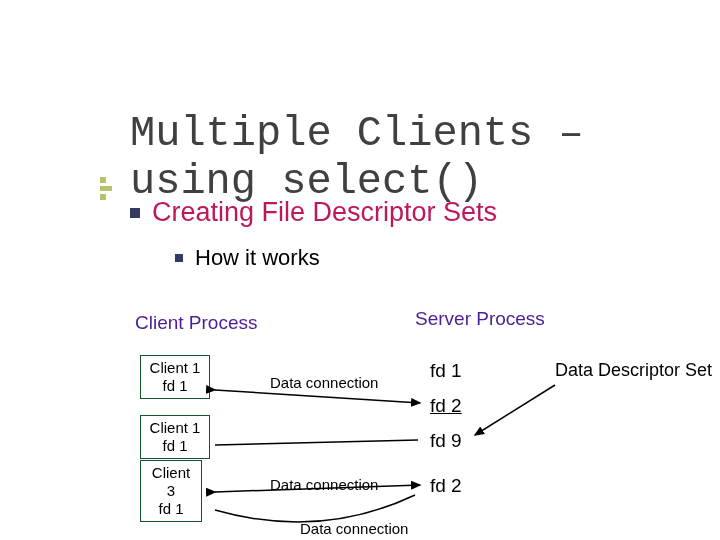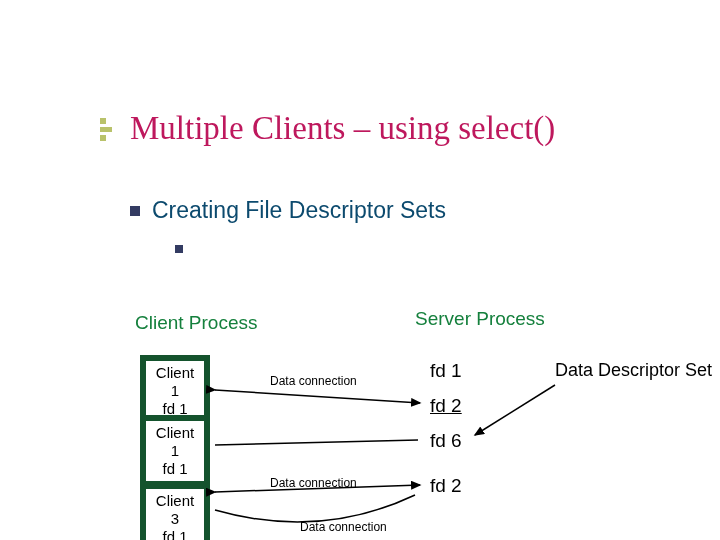--- a/index.html
+++ b/index.html
@@ -21,77 +21,77 @@
   }
   .title-deco {
     display: flex;
     flex-direction: column;
     gap: 3px;
     margin-bottom: 6px;
   }
   .title-deco .line { width: 6px; height: 6px; background: #b9c26b; }
   .title-deco .line.w { width: 12px; height: 5px; }
   .title-text {
-    font-size: 33px;
-    color: #be185d;
-    font-family: Liberation Serif, serif;
+    font-size: 42px;
+    color: #404040;
+    font-family: Liberation Mono, monospace;
   }
   .bullet-row {
     position: absolute;
     display: flex;
     align-items: center;
     gap: 12px;
   }
   .bullet-sq {
     width: 10px;
     height: 10px;
     background: #333b62;
     flex: 0 0 auto;
   }
   .bullet-sq.small { width: 8px; height: 8px; }
   .b1 { top: 197px; left: 130px; }
-  .b1 .txt { font-size: 23px; color: #0c4a6e; }
+  .b1 .txt { font-size: 27px; color: #be185d; }
   .b2 { top: 245px; left: 175px; }
   .b2 .txt { font-size: 22px; color: #000; }
   .label {
     position: absolute;
     font-size: 19px;
-    color: #15803d;
+    color: #4c1d95;
   }
   .client-process { top: 312px; left: 135px; }
   .server-process { top: 308px; left: 415px; text-align: right; }
   .fdset-label {
     position: absolute;
     top: 360px;
     left: 555px;
     font-size: 18px;
   }
   .box {
     position: absolute;
-    border: 6px solid #14532d;
+    border: 1px solid #14532d;
     text-align: center;
     font-size: 15px;
     padding: 3px 8px;
     line-height: 1.2;
     background: #fff;
   }
   .c1 { top: 355px; left: 140px; width: 70px; }
   .c2 { top: 415px; left: 140px; width: 70px; }
-  .c3 { top: 483px; left: 140px; width: 70px; }
+  .c3 { top: 460px; left: 140px; width: 62px; }
   .fd-item {
     position: absolute;
     font-size: 19px;
   }
   .fd1 { top: 360px; left: 430px; }
   .fd2 { top: 395px; left: 430px; text-decoration: underline; }
   .fd3 { top: 430px; left: 430px; }
   .fd4 { top: 475px; left: 430px; }
   .conn-label {
     position: absolute;
-    font-size: 12px;
+    font-size: 15px;
     color: #000;
   }
   .dc1 { top: 374px; left: 270px; }
   .dc2 { top: 476px; left: 270px; }
   .dc3 { top: 520px; left: 300px; }
   svg.arrows {
     position: absolute;
     top: 0; left: 0;
     width: 720px; height: 540px;
     pointer-events: none;
@@ -109,20 +109,21 @@
   <div class="title-text">Multiple Clients – using select()</div>
 </div>
 
 <div class="bullet-row b1">
   <div class="bullet-sq"></div>
   <div class="txt">Creating File Descriptor Sets</div>
 </div>
 
 <div class="bullet-row b2">
   <div class="bullet-sq small"></div>
+  <div class="txt">How it works</div>
 </div>
 
 <div class="label client-process">Client Process</div>
 <div class="label server-process">Server Process</div>
 <div class="fdset-label">Data Descriptor Set</div>
 
 <div class="box c1">
   <span>Client 1</span><br>
   <span>fd 1</span>
 </div>
@@ -130,21 +131,21 @@
   <span>Client 1</span><br>
   <span>fd 1</span>
 </div>
 <div class="box c3">
   <span>Client 3</span><br>
   <span>fd 1</span>
 </div>
 
 <div class="fd-item fd1">fd 1</div>
 <div class="fd-item fd2">fd 2</div>
-<div class="fd-item fd3">fd 6</div>
+<div class="fd-item fd3">fd 9</div>
 <div class="fd-item fd4">fd 2</div>
 
 <div class="conn-label dc1">Data connection</div>
 <div class="conn-label dc2">Data connection</div>
 <div class="conn-label dc3">Data connection</div>
 
 <svg class="arrows">
   <defs>
     <marker id="ah" markerWidth="8" markerHeight="8" refX="6" refY="3" orient="auto">
       <path d="M0,0 L7,3 L0,6 Z" fill="#000"></path>

